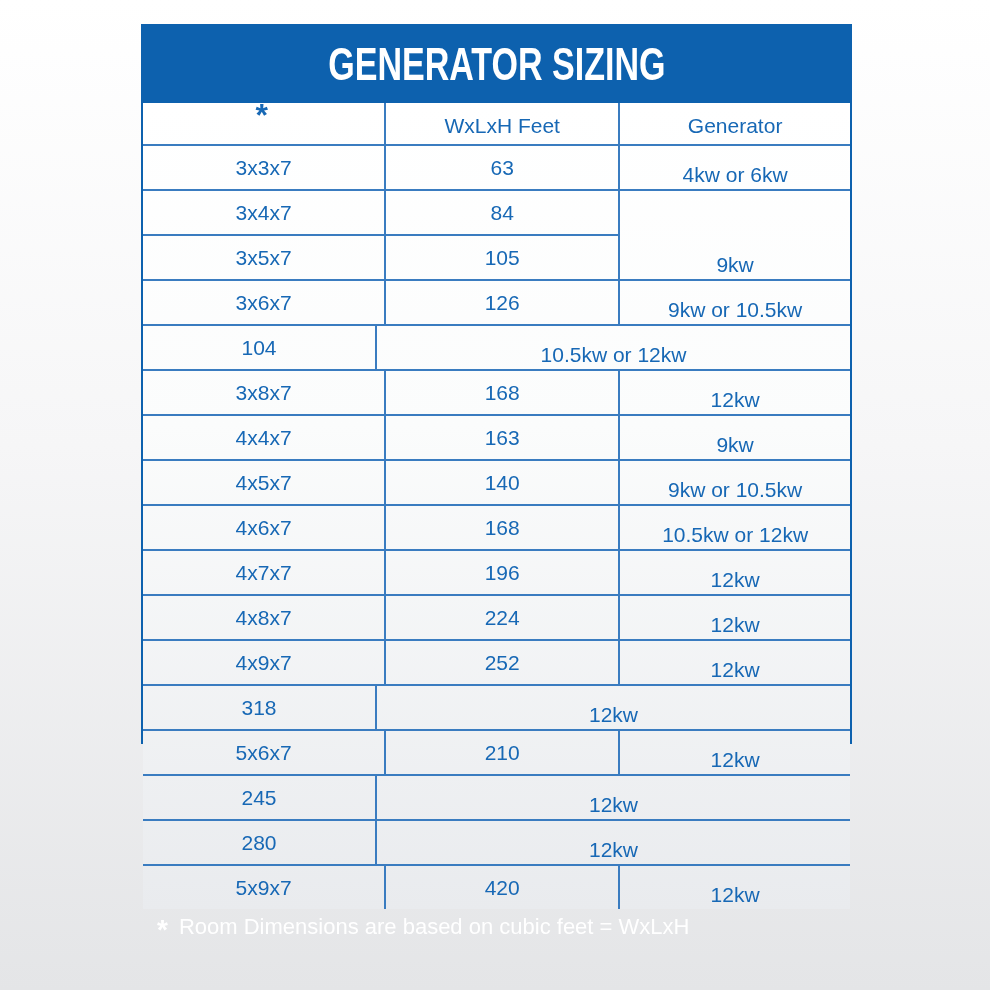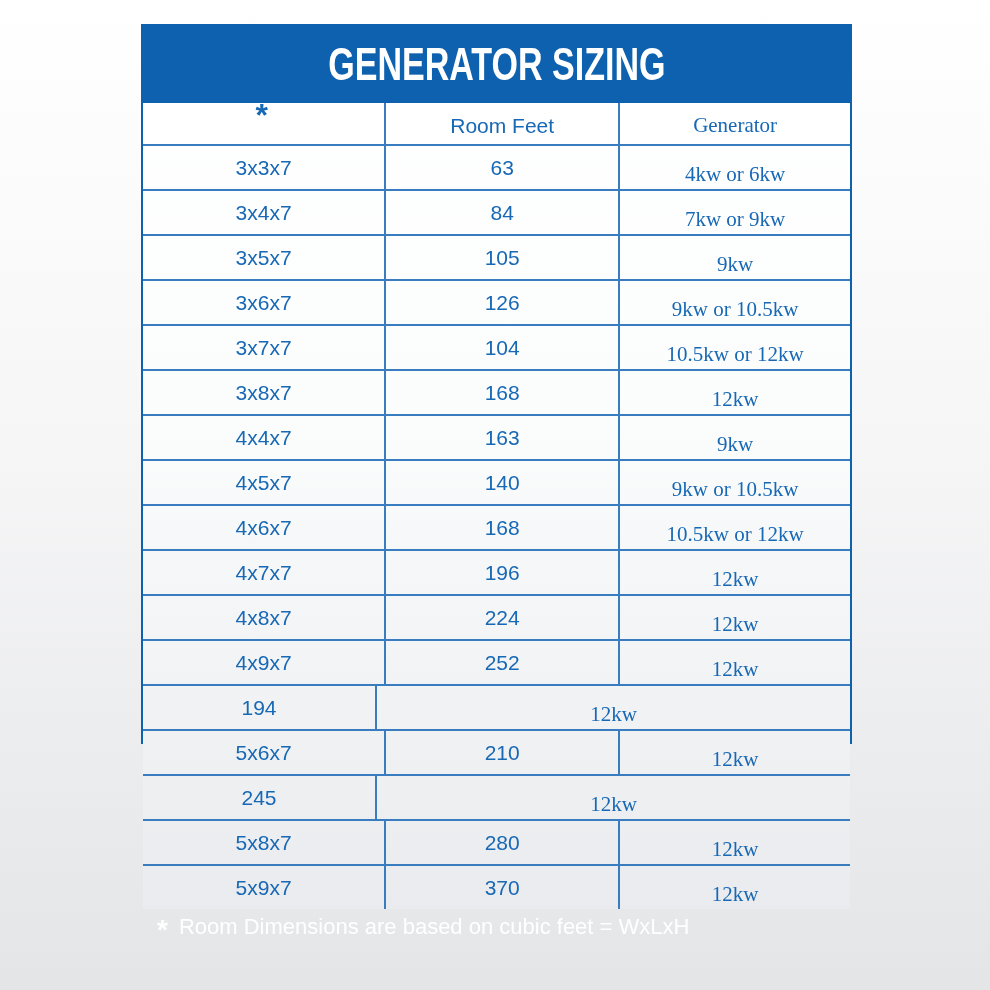--- a/index.html
+++ b/index.html
@@ -40,21 +40,21 @@
   .t-row.header{flex:0 0 43px;}
   .cell{
     box-sizing:border-box;
     display:flex;align-items:center;justify-content:center;
     color:var(--text-blue);font-size:21px;
     border-bottom:2px solid var(--grid-blue);
     overflow:hidden;white-space:nowrap;
   }
   .c1{flex:0 0 34.4%;border-right:2px solid var(--grid-blue);}
   .c2{flex:0 0 33.1%;border-right:2px solid var(--grid-blue);}
-  .c3{flex:1 1 auto;font-family:Liberation Serif, serif;}
+  .c3{flex:1 1 auto;}
   .t-row:last-child .cell{border-bottom:none;}
   .gen-offset{transform:translateY(7px);}
   .hdr-label{transform:translateY(2px);}
   .asterisk-header{
     font-size:32px;font-weight:bold;position:relative;top:-8px;margin-right:4px;
   }
   .footer-band{
     flex:1 1 auto;
     display:flex;align-items:center;
     padding-left:16px;box-sizing:border-box;
@@ -75,57 +75,53 @@
     <div class="page-title">GENERATOR SIZING</div>
   </div>
 
   <div class="table-wrap">
     <div class="sizing-table">
       <div class="t-row header">
         <div class="cell c1">
           <span class="asterisk-header">*</span>
         </div>
         <div class="cell c2">
-          <span class="hdr-label">Room Feet</span>
+          <span class="hdr-label">WxLxH Feet</span>
         </div>
         <div class="cell c3">
           <span class="hdr-label">Generator</span>
         </div>
       </div>
 
     <div class="t-row">
           <div class="cell c1">3x3x7</div>
           <div class="cell c2">63</div>
           <div class="cell c3">
             <span class="gen-offset">4kw or 6kw</span>
           </div>
         </div>
         <div class="t-row">
           <div class="cell c1">3x4x7</div>
           <div class="cell c2">84</div>
-          <div class="cell c3">
-            <span class="gen-offset">7kw or 9kw</span>
-          </div>
         </div>
         <div class="t-row">
           <div class="cell c1">3x5x7</div>
           <div class="cell c2">105</div>
           <div class="cell c3">
             <span class="gen-offset">9kw</span>
           </div>
         </div>
         <div class="t-row">
           <div class="cell c1">3x6x7</div>
           <div class="cell c2">126</div>
           <div class="cell c3">
             <span class="gen-offset">9kw or 10.5kw</span>
           </div>
         </div>
         <div class="t-row">
-          <div class="cell c1">3x7x7</div>
           <div class="cell c2">104</div>
           <div class="cell c3">
             <span class="gen-offset">10.5kw or 12kw</span>
           </div>
         </div>
         <div class="t-row">
           <div class="cell c1">3x8x7</div>
           <div class="cell c2">168</div>
           <div class="cell c3">
             <span class="gen-offset">12kw</span>
@@ -167,48 +163,47 @@
           </div>
         </div>
         <div class="t-row">
           <div class="cell c1">4x9x7</div>
           <div class="cell c2">252</div>
           <div class="cell c3">
             <span class="gen-offset">12kw</span>
           </div>
         </div>
         <div class="t-row">
-          <div class="cell c2">194</div>
+          <div class="cell c2">318</div>
           <div class="cell c3">
             <span class="gen-offset">12kw</span>
           </div>
         </div>
         <div class="t-row">
           <div class="cell c1">5x6x7</div>
           <div class="cell c2">210</div>
           <div class="cell c3">
             <span class="gen-offset">12kw</span>
           </div>
         </div>
         <div class="t-row">
           <div class="cell c2">245</div>
           <div class="cell c3">
             <span class="gen-offset">12kw</span>
           </div>
         </div>
         <div class="t-row">
-          <div class="cell c1">5x8x7</div>
           <div class="cell c2">280</div>
           <div class="cell c3">
             <span class="gen-offset">12kw</span>
           </div>
         </div>
         <div class="t-row">
           <div class="cell c1">5x9x7</div>
-          <div class="cell c2">370</div>
+          <div class="cell c2">420</div>
           <div class="cell c3">
             <span class="gen-offset">12kw</span>
           </div>
         </div>
       </div>
   </div>
 
   <div class="footer-band">
     <div class="footnote">
       <span class="footnote-marker">*</span>

